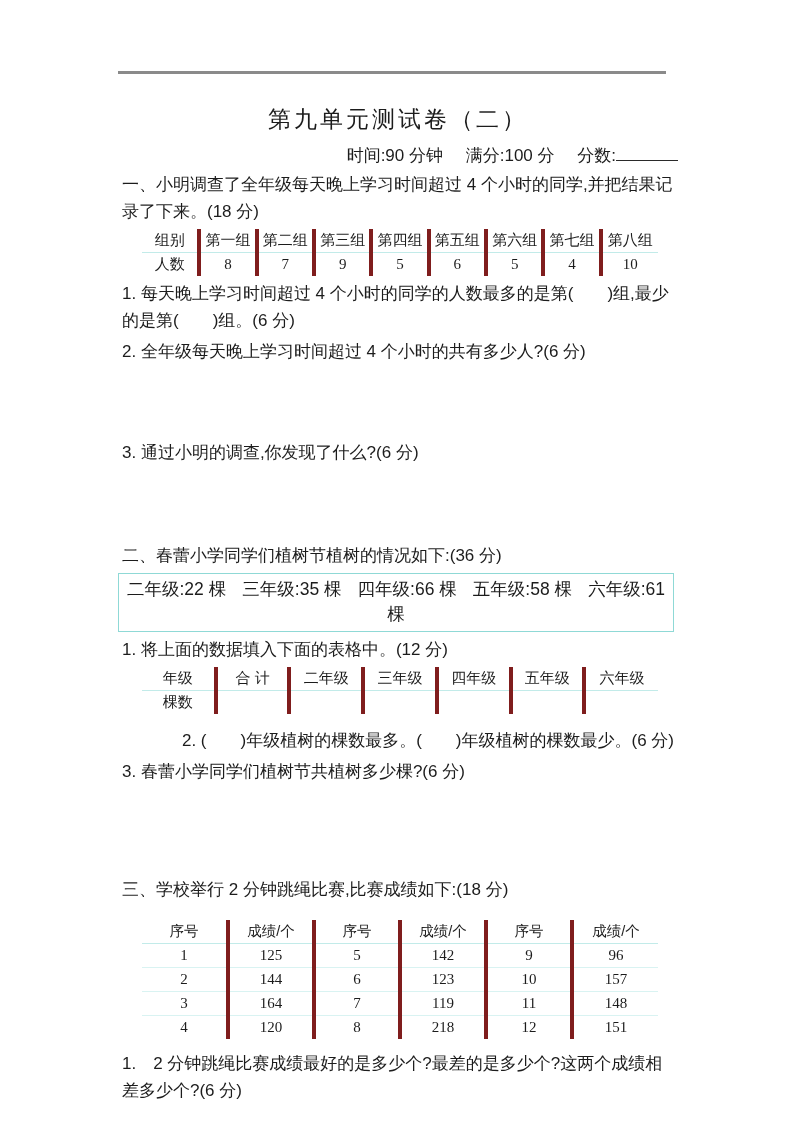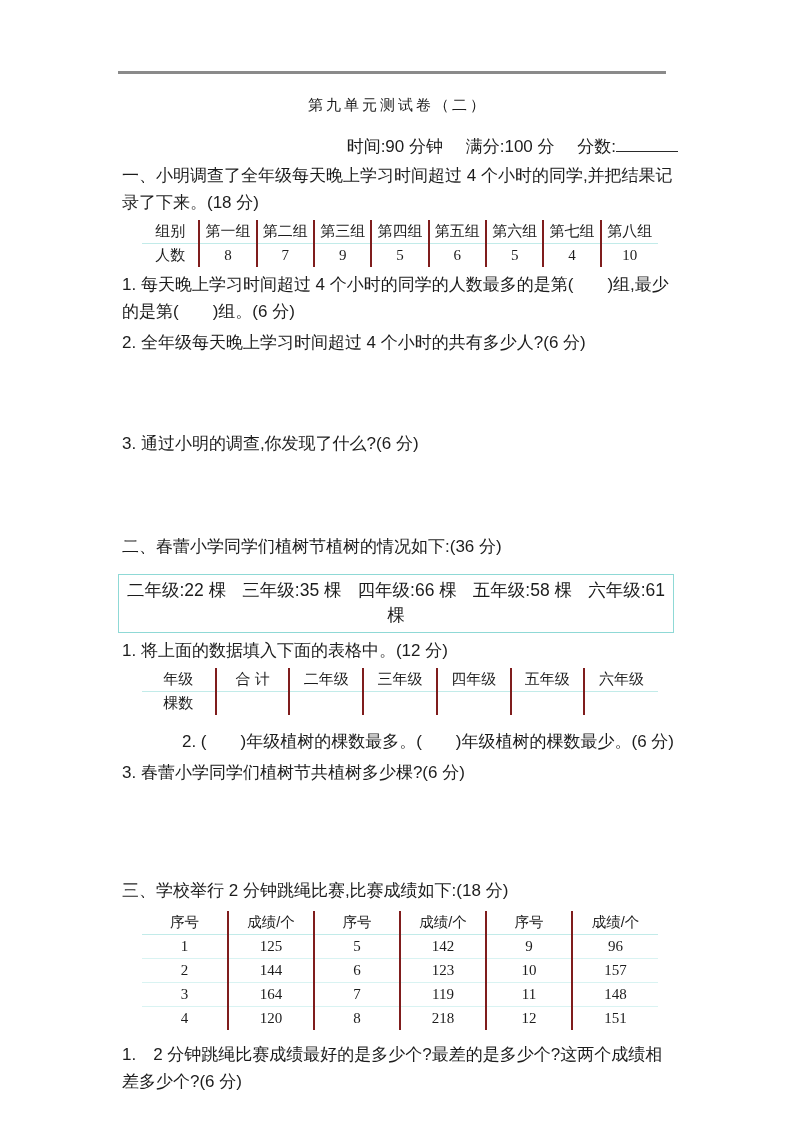--- a/index.html
+++ b/index.html
@@ -5,47 +5,47 @@
   html,body { margin:0; padding:0; }
   body {
     width:793px; height:1122px; background:#ffffff; overflow:hidden;
     font-family:"Liberation Sans","DejaVu Sans",sans-serif;
     color:#1c1c1c;
     -webkit-font-smoothing:antialiased;
   }
   .content { margin-left:118px; width:560px; }
   .top-rule { margin-top:71px; width:548px; height:0; border-top:3px solid #8a8a8a; }
   .paper-title {
-    margin-top:22px; text-align:center;
+    margin-top:30px; text-align:center;
     font-family:Liberation Sans, sans-serif;
-    font-size:15px; letter-spacing:3px; font-weight:400;
+    font-size:23px; letter-spacing:3px; font-weight:400;
   }
   .exam-info {
-    margin-top:18px; text-align:right; font-size:17px; white-space:nowrap;
+    margin-top:7px; text-align:right; font-size:17px; white-space:nowrap;
   }
   .exam-info span.part { margin-left:18px; }
   .exam-info span.part:first-child { margin-left:0; }
   .score-blank { display:inline-block; width:62px; height:1.05em; border-bottom:1px solid #2a2a2a; vertical-align:baseline; }
   p.qtext { margin:4px; font-size:17px; line-height:27px; }
   .mt-sec { margin-top:4px; }
   .heading { font-size:17.5px; }
   table.ctable {
     border-collapse:collapse; table-layout:fixed;
     margin-left:24px; width:516px; font-size:15px;
   }
   table.ctable td {
     text-align:center; padding:1px 2px; height:21px; overflow:hidden;
   }
-  table.ctable td + td { border-left:2px solid #7f1d1d; }
+  table.ctable td + td { border-left:4px solid #7f1d1d; }
   table.ctable tr.hdr td { border-bottom:1px solid #c2ebe9; }
   table.ctable tr:not(.hdr) td { border-bottom:1px solid #d9f3f2; }
   table.ctable tr:last-child td { border-bottom:none; }
   td.num { font-family:"Liberation Serif","DejaVu Serif",serif; font-size:15px; }
   .tree-box {
-    margin-top:14px; width:556px; border:1px solid #8fd9d6;
+    margin-top:4px; width:556px; border:1px solid #8fd9d6;
     padding:3px 8px 4px 8px; box-sizing:border-box; font-size:17.5px; line-height:25px;
   }
   .tree-line1 { display:flex; justify-content:space-between; }
   .tree-line2 { text-align:center; }
   .gap66 { height:66px; }
   .gap68 { height:68px; }
   .gap83 { height:83px; }
   .q-after-table { margin-top:14px; }
 </style>
 </head>
@@ -139,21 +139,21 @@
   </tbody>
     </table>
 
   <p class="qtext" style="margin-top:13px;text-align:right;">2. (　　)年级植树的棵数最多。(　　)年级植树的棵数最少。(6 分)</p>
   <p class="qtext">3. 春蕾小学同学们植树节共植树多少棵?(6 分)</p>
 
   <div class="gap83"></div>
 
   <p class="qtext heading">三、学校举行 2 分钟跳绳比赛,比赛成绩如下:(18 分)</p>
 
-  <table class="ctable" style="margin-top:7px; font-size:14.5px;">
+  <table class="ctable" style="margin-top:17px; font-size:14.5px;">
     <tbody>
         <tr class="hdr">
       <td>序号</td>
       <td>成绩/个</td>
       <td>序号</td>
       <td>成绩/个</td>
       <td>序号</td>
       <td>成绩/个</td>
     </tr>
     <tr>

